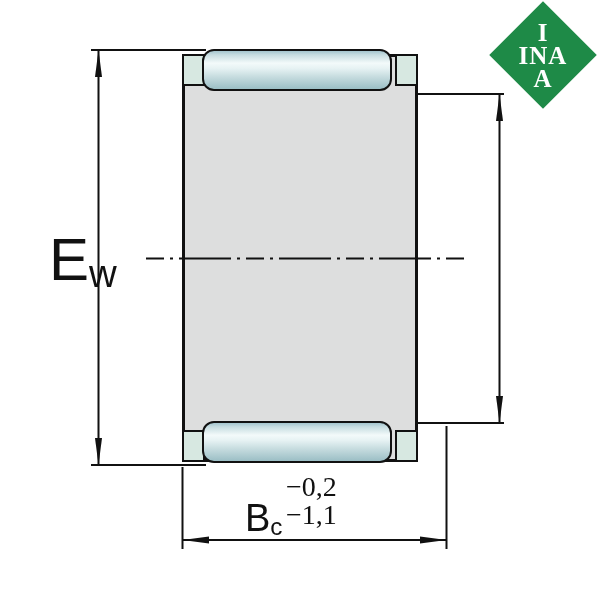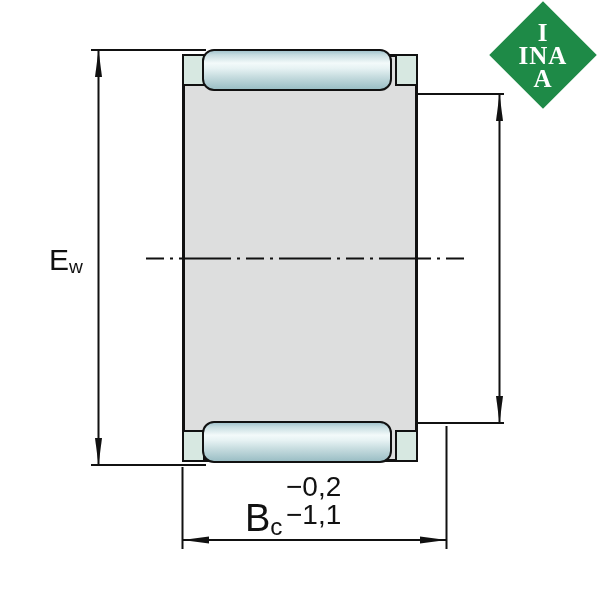--- a/index.html
+++ b/index.html
@@ -18,24 +18,24 @@
     border:2.5px solid var(--line-black,#111);
     background:linear-gradient(180deg,#a4c5ce 0%,#c6dce0 10%,#f3fafa 32%,#e6f2f3 46%,
                #c6dcdf 68%,var(--roller-teal,#9BBEC5) 100%);}
   .roller.top{top:49px;} .roller.bottom{top:421px;}
 
   svg.overlay{left:0;top:0;pointer-events:none;}
   svg .ln{stroke:var(--line-black,#111);stroke-width:2;fill:none;}
   svg .ar{fill:var(--line-black,#111);stroke:none;}
 
   
-  .dim-label{font-size:30px;line-height:44px;white-space:nowrap;}
+  .dim-label{font-size:60px;line-height:44px;white-space:nowrap;}
   .dim-label .sub{font-size:0.64em;position:relative;top:0.18em;}
   .dim-label.bc{font-size:38px;line-height:40px;}
-  .tol{font-size:28px;line-height:27.5px;text-align:left;white-space:nowrap;}
+  .tol{font-size:28px;line-height:27.5px;text-align:left;white-space:nowrap;font-family:Liberation Serif, serif;}
 
   
   .logo-box{left:505px;top:17px;width:76px;height:76px;}
   .logo-diamond{left:0;top:0;width:76px;height:76px;transform:rotate(45deg);
     background:var(--logo-green,#1E8A47);}
   .logo-text{left:0;top:0;width:76px;height:76px;display:flex;flex-direction:column;
     justify-content:center;align-items:center;color:#fff;font-weight:bold;
     font-family:"Liberation Serif",serif;font-size:25px;line-height:23px;letter-spacing:1px;}
 </style>
 </head>

